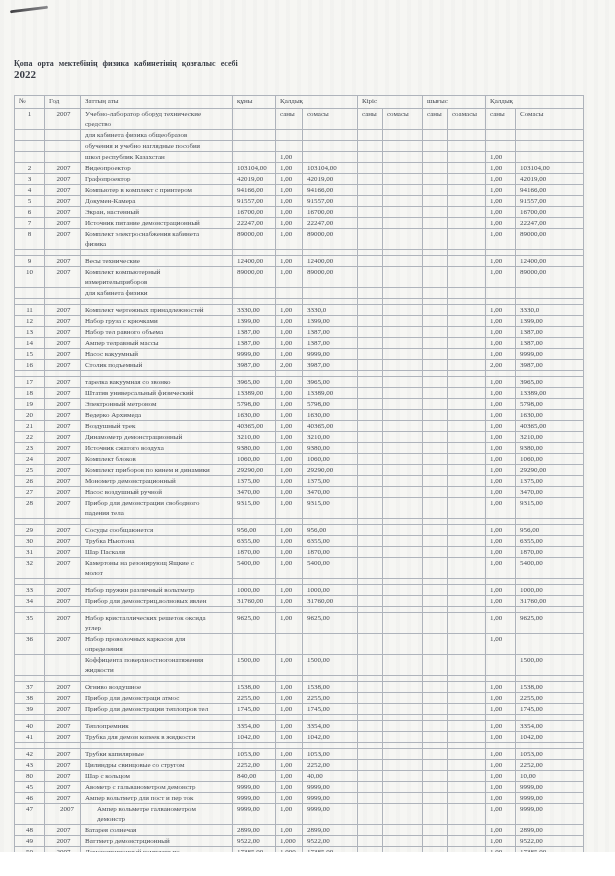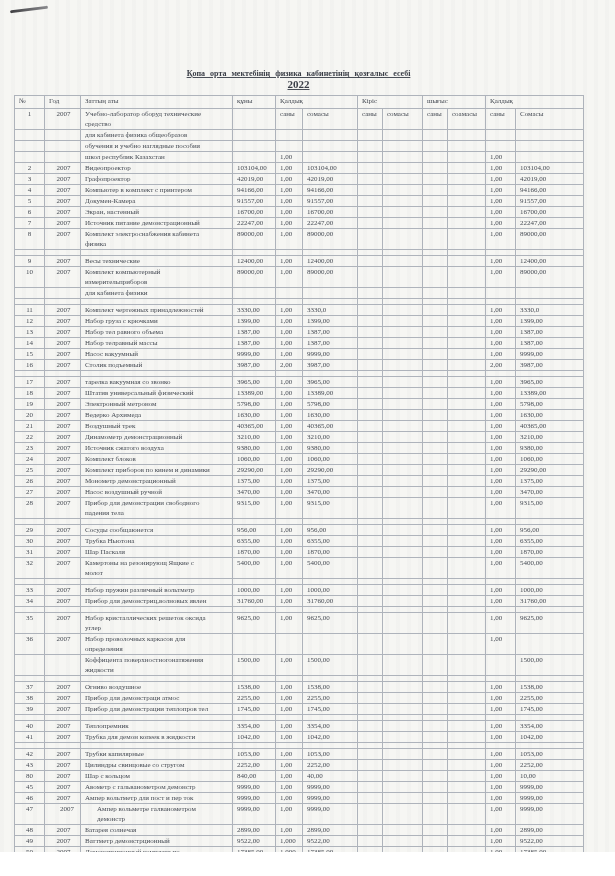--- a/index.html
+++ b/index.html
@@ -10,21 +10,21 @@
       #f6f6f3;
     font-family:"Liberation Serif", serif;
     color:#4a4f58;
   }
   .scan-bottom{position:absolute;left:0;bottom:0;width:100%;height:24px;background:#ffffff;}
   .pen-mark{
     position:absolute;left:10px;top:8px;width:38px;height:3px;
     background:linear-gradient(90deg,#3f3f42,#8a8a8e);
     border-radius:2px;transform:rotate(-7deg);
   }
-  .title-wrap{position:absolute;left:14px;top:68px;width:569px;text-align:center;text-decoration:underline;}
+  .title-wrap{position:absolute;left:14px;top:58px;width:569px;}
   .doc-title{font-size:8px;font-weight:bold;color:#3a3e47;word-spacing:3px;line-height:11px;}
   .doc-year{font-size:11px;font-weight:bold;color:#3a3e47;line-height:10px;}
   table.inv{
     position:absolute;left:14px;top:95px;width:569px;
     border-collapse:collapse;table-layout:fixed;
     font-size:7px;line-height:10px;color:#474c55;
   }
   .inv th,.inv td{
     border:1px solid #aeb3bb;
     padding:0 2px 0 4px;
@@ -352,21 +352,21 @@
           <td class="num"></td>
           <td class="num"></td>
           <td class="num"></td>
           <td class="num"></td>
           <td class="num">1,00</td>
           <td class="num">1387,00</td>
         </tr>
         <tr>
           <td class="no">14</td>
           <td class="yr">2007</td>
-          <td class="nm">Набор телравный массы</td>
+          <td class="nm">Ампер телравный массы</td>
           <td class="num">1387,00</td>
           <td class="num">1,00</td>
           <td class="num">1387,00</td>
           <td class="num"></td>
           <td class="num"></td>
           <td class="num"></td>
           <td class="num"></td>
           <td class="num">1,00</td>
           <td class="num">1387,00</td>
         </tr>

